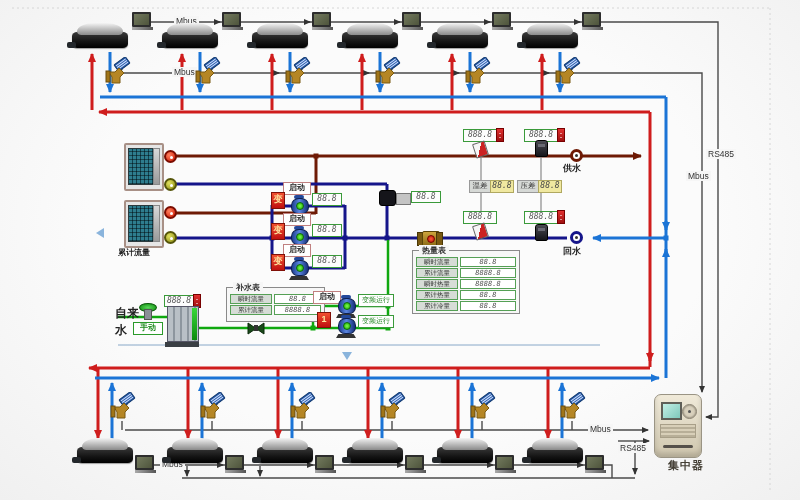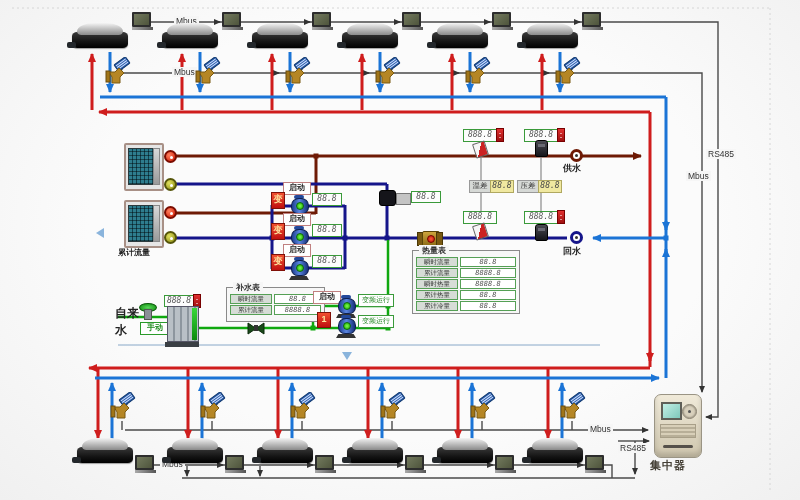--- a/index.html
+++ b/index.html
@@ -66,21 +66,21 @@
         background-image:repeating-linear-gradient(0deg,transparent 0 3px,rgba(255,255,255,.55) 3px 4px),linear-gradient(180deg,#e03030,#a01010);background-clip:content-box,border-box;padding:2px 2px;box-sizing:border-box;}
 
   
   .disp{background:#fdfdfd;border:1px solid #3a9a3a;color:#555;font:italic 8px "DejaVu Sans Mono",monospace;text-align:center;line-height:10px;}
   .start-box{background:#fff;border:1px solid #c08080;color:#222;font-weight:bold;font-size:8px;line-height:9px;text-align:center;}
   .run-box{background:#fff;border:1px solid #3a9a3a;color:#2a8a2a;font-size:7px;line-height:9px;text-align:center;}
   .chip{background:linear-gradient(#f05030,#c01010);border:1px solid #801008;color:#ffe8a0;font-weight:bold;font-size:9px;text-align:center;line-height:13px;}
   .manual-box{background:#fff;border:1px solid #2a9a2a;color:#1a8a1a;font-weight:bold;font-size:8px;line-height:10px;text-align:center;}
   .mbus-label{background:#f6f6f6;color:#333;font-size:8.5px;padding:0 2px;line-height:10px;}
   .big-label{color:#222;font-weight:bold;font-size:9px;}
-  .conc-label{font-size:11px;color:#443f35;font-weight:bold;letter-spacing:1px;text-align:left;}
+  .conc-label{font-size:11px;color:#443f35;font-weight:bold;letter-spacing:1px;text-align:right;}
   .cell-label{background:#d6d9d6;border:1px solid #999;color:#333;font-size:7.5px;text-align:center;line-height:10px;}
   .cell-yellow{background:#f0e8a0;border:1px solid #b0a860;color:#444;font:italic 8px "DejaVu Sans Mono",monospace;text-align:center;line-height:10px;}
   .panel{border:1px solid #8a8a8a;background:#f7f7f7;}
   .panel-title{position:absolute;top:-6px;left:6px;background:#f6f6f6;padding:0 3px;font-size:8px;font-weight:bold;color:#333;}
   .rows{position:absolute;left:0;right:0;top:5px;}
   .mrow{display:flex;gap:2px;margin:1px 3px;}
   .mlabel{width:40px;background:#d6dcd6;border:1px solid #55a055;font-size:6.5px;line-height:8px;color:#333;text-align:center;}
   .mval{flex:1;background:#fff;border:1px solid #55a055;font:italic 7px "DejaVu Sans Mono",monospace;line-height:8px;text-align:center;color:#555;}
   .scroll-tri{width:0;height:0;border-style:solid;}
   .tri-left{border-width:5px 8px 5px 0;border-color:transparent #8ab4dc transparent transparent;}
@@ -282,21 +282,21 @@
         </div>
         <div class="mrow">
           <span class="mlabel">累计流量</span>
           <span class="mval">8888.8</span>
         </div>
       </div>
   </div>
 
   <div class="big-label" style="left:115px;top:305px;width:28px;font-size:12px">自来水</div>
   <div class="gvalve" style="left:137px;top:303px"></div>
-  <div class="manual-box" style="left:140px;top:322px;width:28px;height:11px">手动</div>
+  <div class="manual-box" style="left:133px;top:322px;width:28px;height:11px">手动</div>
   <div class="disp" style="left:164px;top:295px;width:28px;height:10px">888.8</div>
   <div class="rtag" style="left:193px;top:294px"></div>
   <div class="tank" style="left:167px;top:306px"></div>
   <div style="left:247px;top:321px;width:18px;height:13px" id="gateValve"><svg width="18" height="13">
         <path d="M1 1 L9 6.5 L1 12 Z M17 1 L9 6.5 L17 12 Z" fill="#1a4a1a" stroke="#0a2a0a"></path>
         <rect x="7" y="3" width="4" height="6" fill="#333"></rect>
       </svg></div>
   <div class="scroll-tri tri-down" style="left:342px;top:352px"></div>
 
   <div class="conc" style="left:654px;top:394px">

